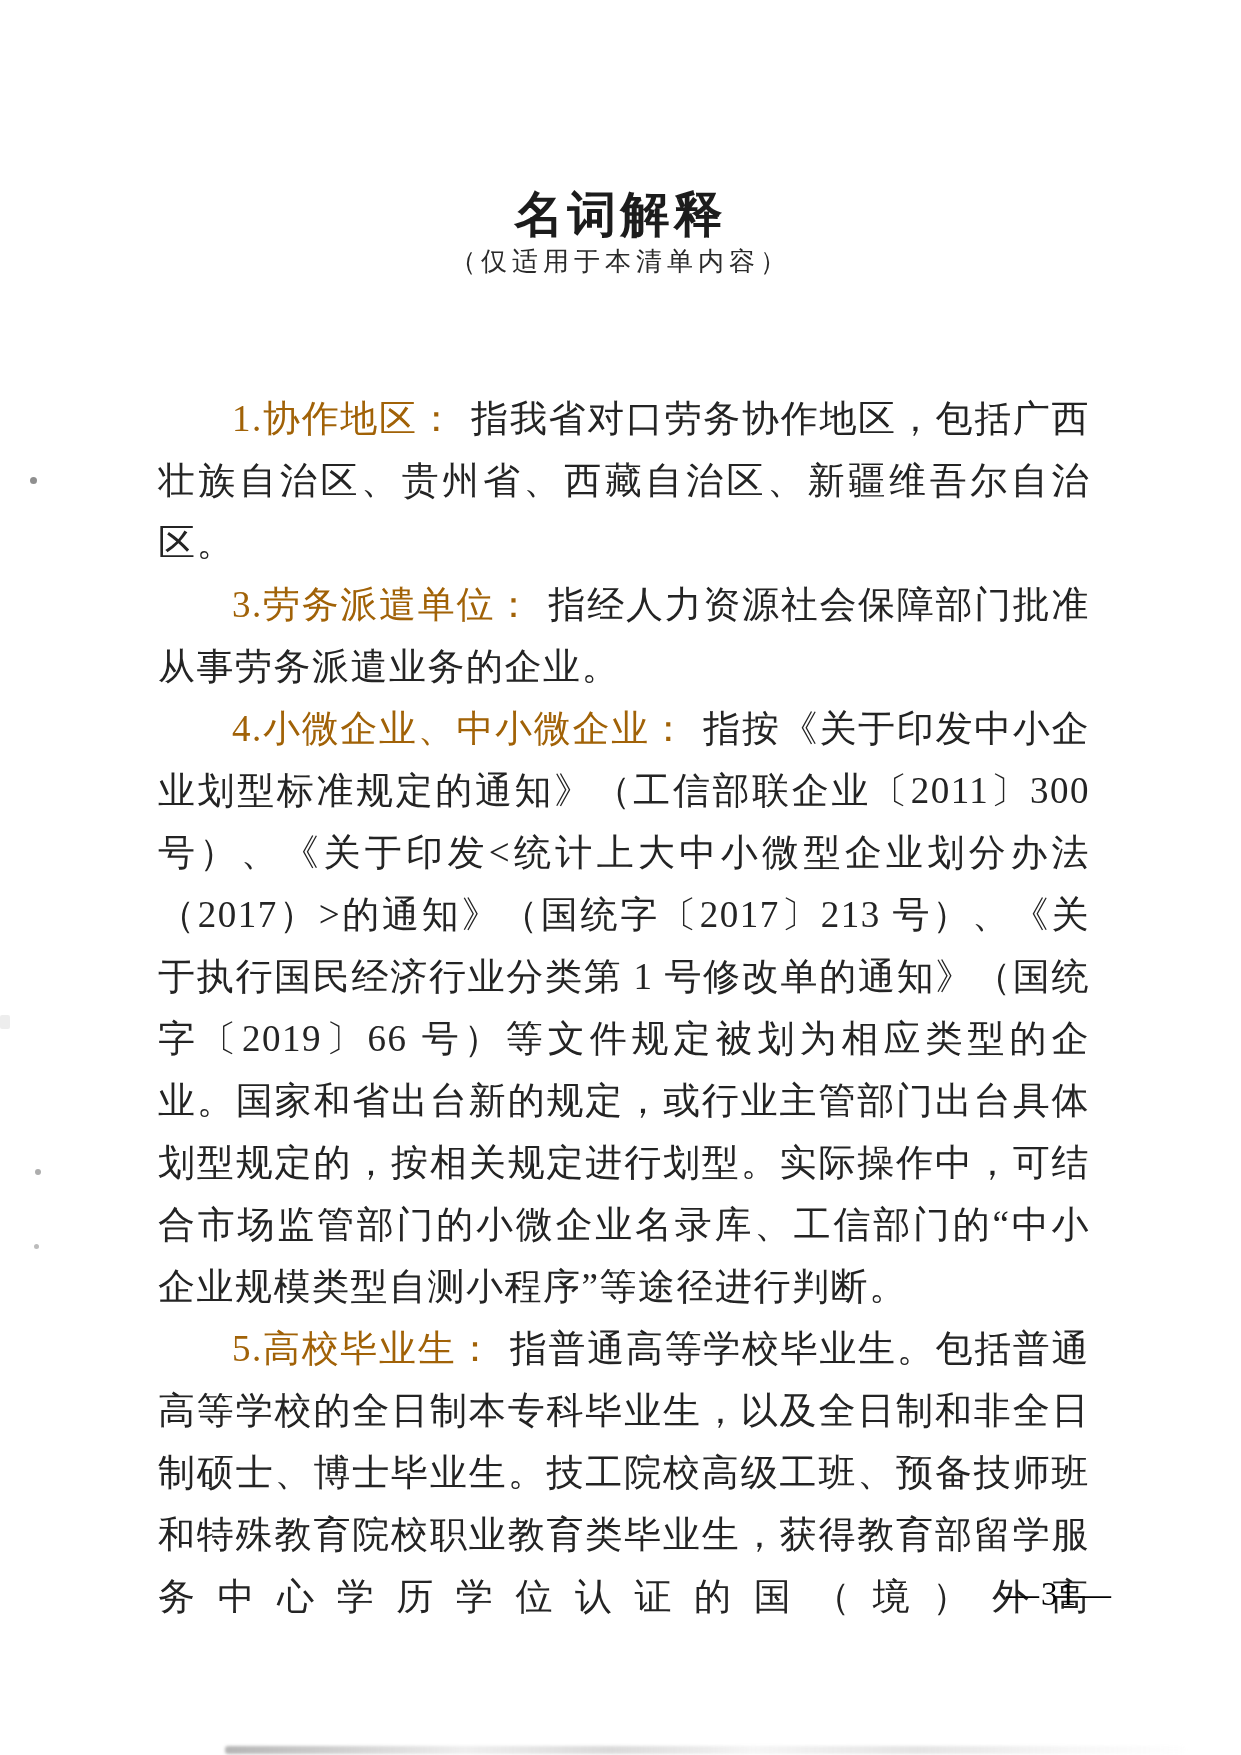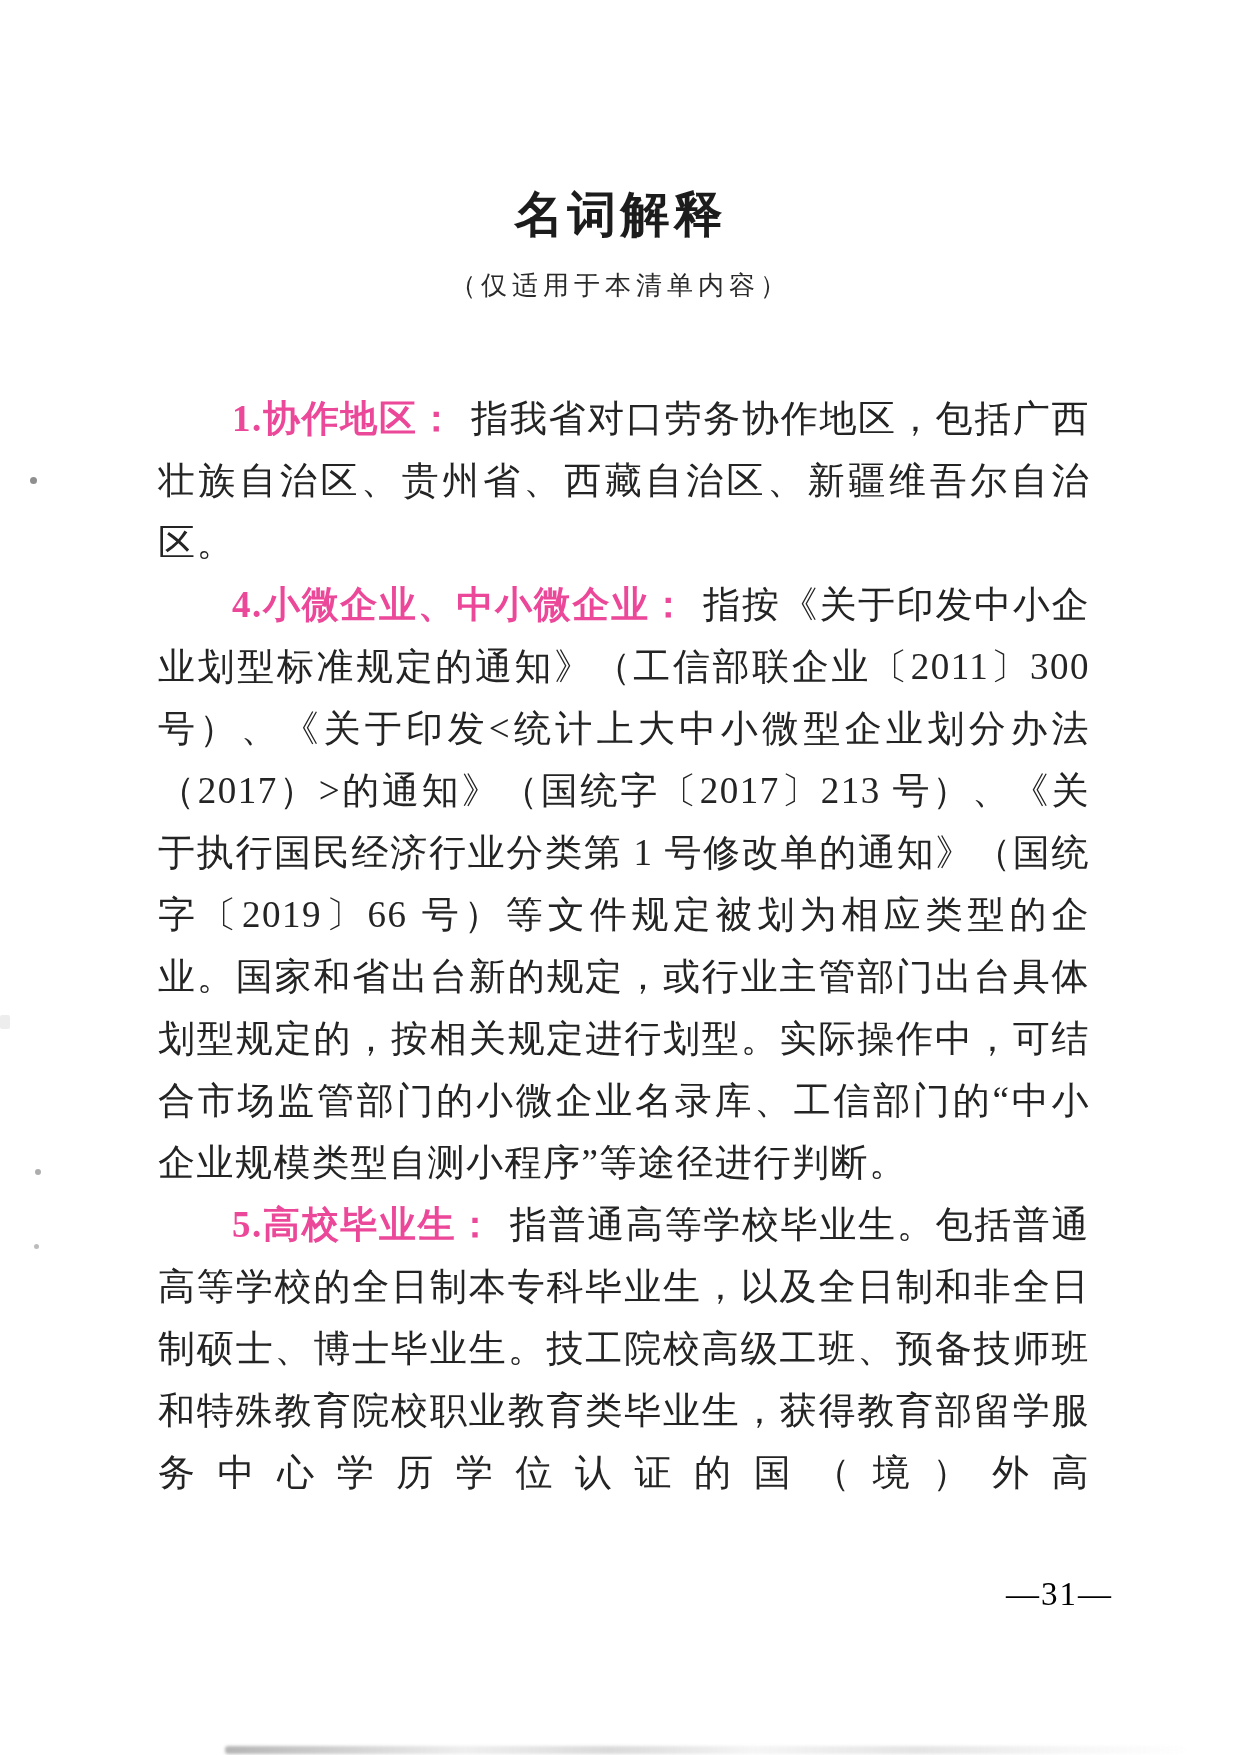--- a/index.html
+++ b/index.html
@@ -23,21 +23,21 @@
     left: 0;
     width: 1241px;
     text-align: center;
     font-size: 49px;
     font-weight: 700;
     letter-spacing: 4px;
     color: #1c1c1c;
   }
   .doc-subtitle {
     position: absolute;
-    top: 268px;
+    top: 244px;
     left: 0;
     width: 1241px;
     text-align: center;
     font-size: 26px;
     letter-spacing: 5px;
     color: #2a2a2a;
   }
   .body-text {
     position: absolute;
     top: 388px;
@@ -50,22 +50,22 @@
     color: #242424;
   }
   .body-text p {
     margin: 0;
     text-indent: 2em;
   }
   .body-text p.fill-last {
     text-align-last: justify;
   }
   .term {
-    font-weight: 700;
-    color: #ec4899;
+    font-weight: 400;
+    color: #a16207;
     margin-right: 0.4em;
   }
   .page-number {
     position: absolute;
     top: 1576px;
     left: 1006px;
     font-size: 33px;
     letter-spacing: 2px;
     color: #000000;
   }
@@ -105,20 +105,23 @@
 
   <div class="doc-title">名词解释</div>
 
   <div class="doc-subtitle">（仅适用于本清单内容）</div>
 
   <div class="body-text">
     <p>
       <span class="term">1.协作地区：</span><span>指我省对口劳务协作地区，包括广西壮族自治区、贵州省、西藏自治区、新疆维吾尔自治区。</span>
     </p>
     <p>
+      <span class="term">3.劳务派遣单位：</span><span>指经人力资源社会保障部门批准从事劳务派遣业务的企业。</span>
+    </p>
+    <p>
       <span class="term">4.小微企业、中小微企业：</span><span>指按《关于印发中小企业划型标准规定的通知》（工信部联企业〔2011〕300 号）、《关于印发&lt;统计上大中小微型企业划分办法（2017）&gt;的通知》（国统字〔2017〕213 号）、《关于执行国民经济行业分类第 1 号修改单的通知》（国统字〔2019〕66 号）等文件规定被划为相应类型的企业。国家和省出台新的规定，或行业主管部门出台具体划型规定的，按相关规定进行划型。实际操作中，可结合市场监管部门的小微企业名录库、工信部门的“中小企业规模类型自测小程序”等途径进行判断。</span>
     </p>
     <p class="fill-last">
       <span class="term">5.高校毕业生：</span><span>指普通高等学校毕业生。包括普通高等学校的全日制本专科毕业生，以及全日制和非全日制硕士、博士毕业生。技工院校高级工班、预备技师班和特殊教育院校职业教育类毕业生，获得教育部留学服务中心学历学位认证的国（境）外高</span>
     </p>
   </div>
 
   <div class="page-number">—31—</div>
 
   <div class="speck s1"></div>

